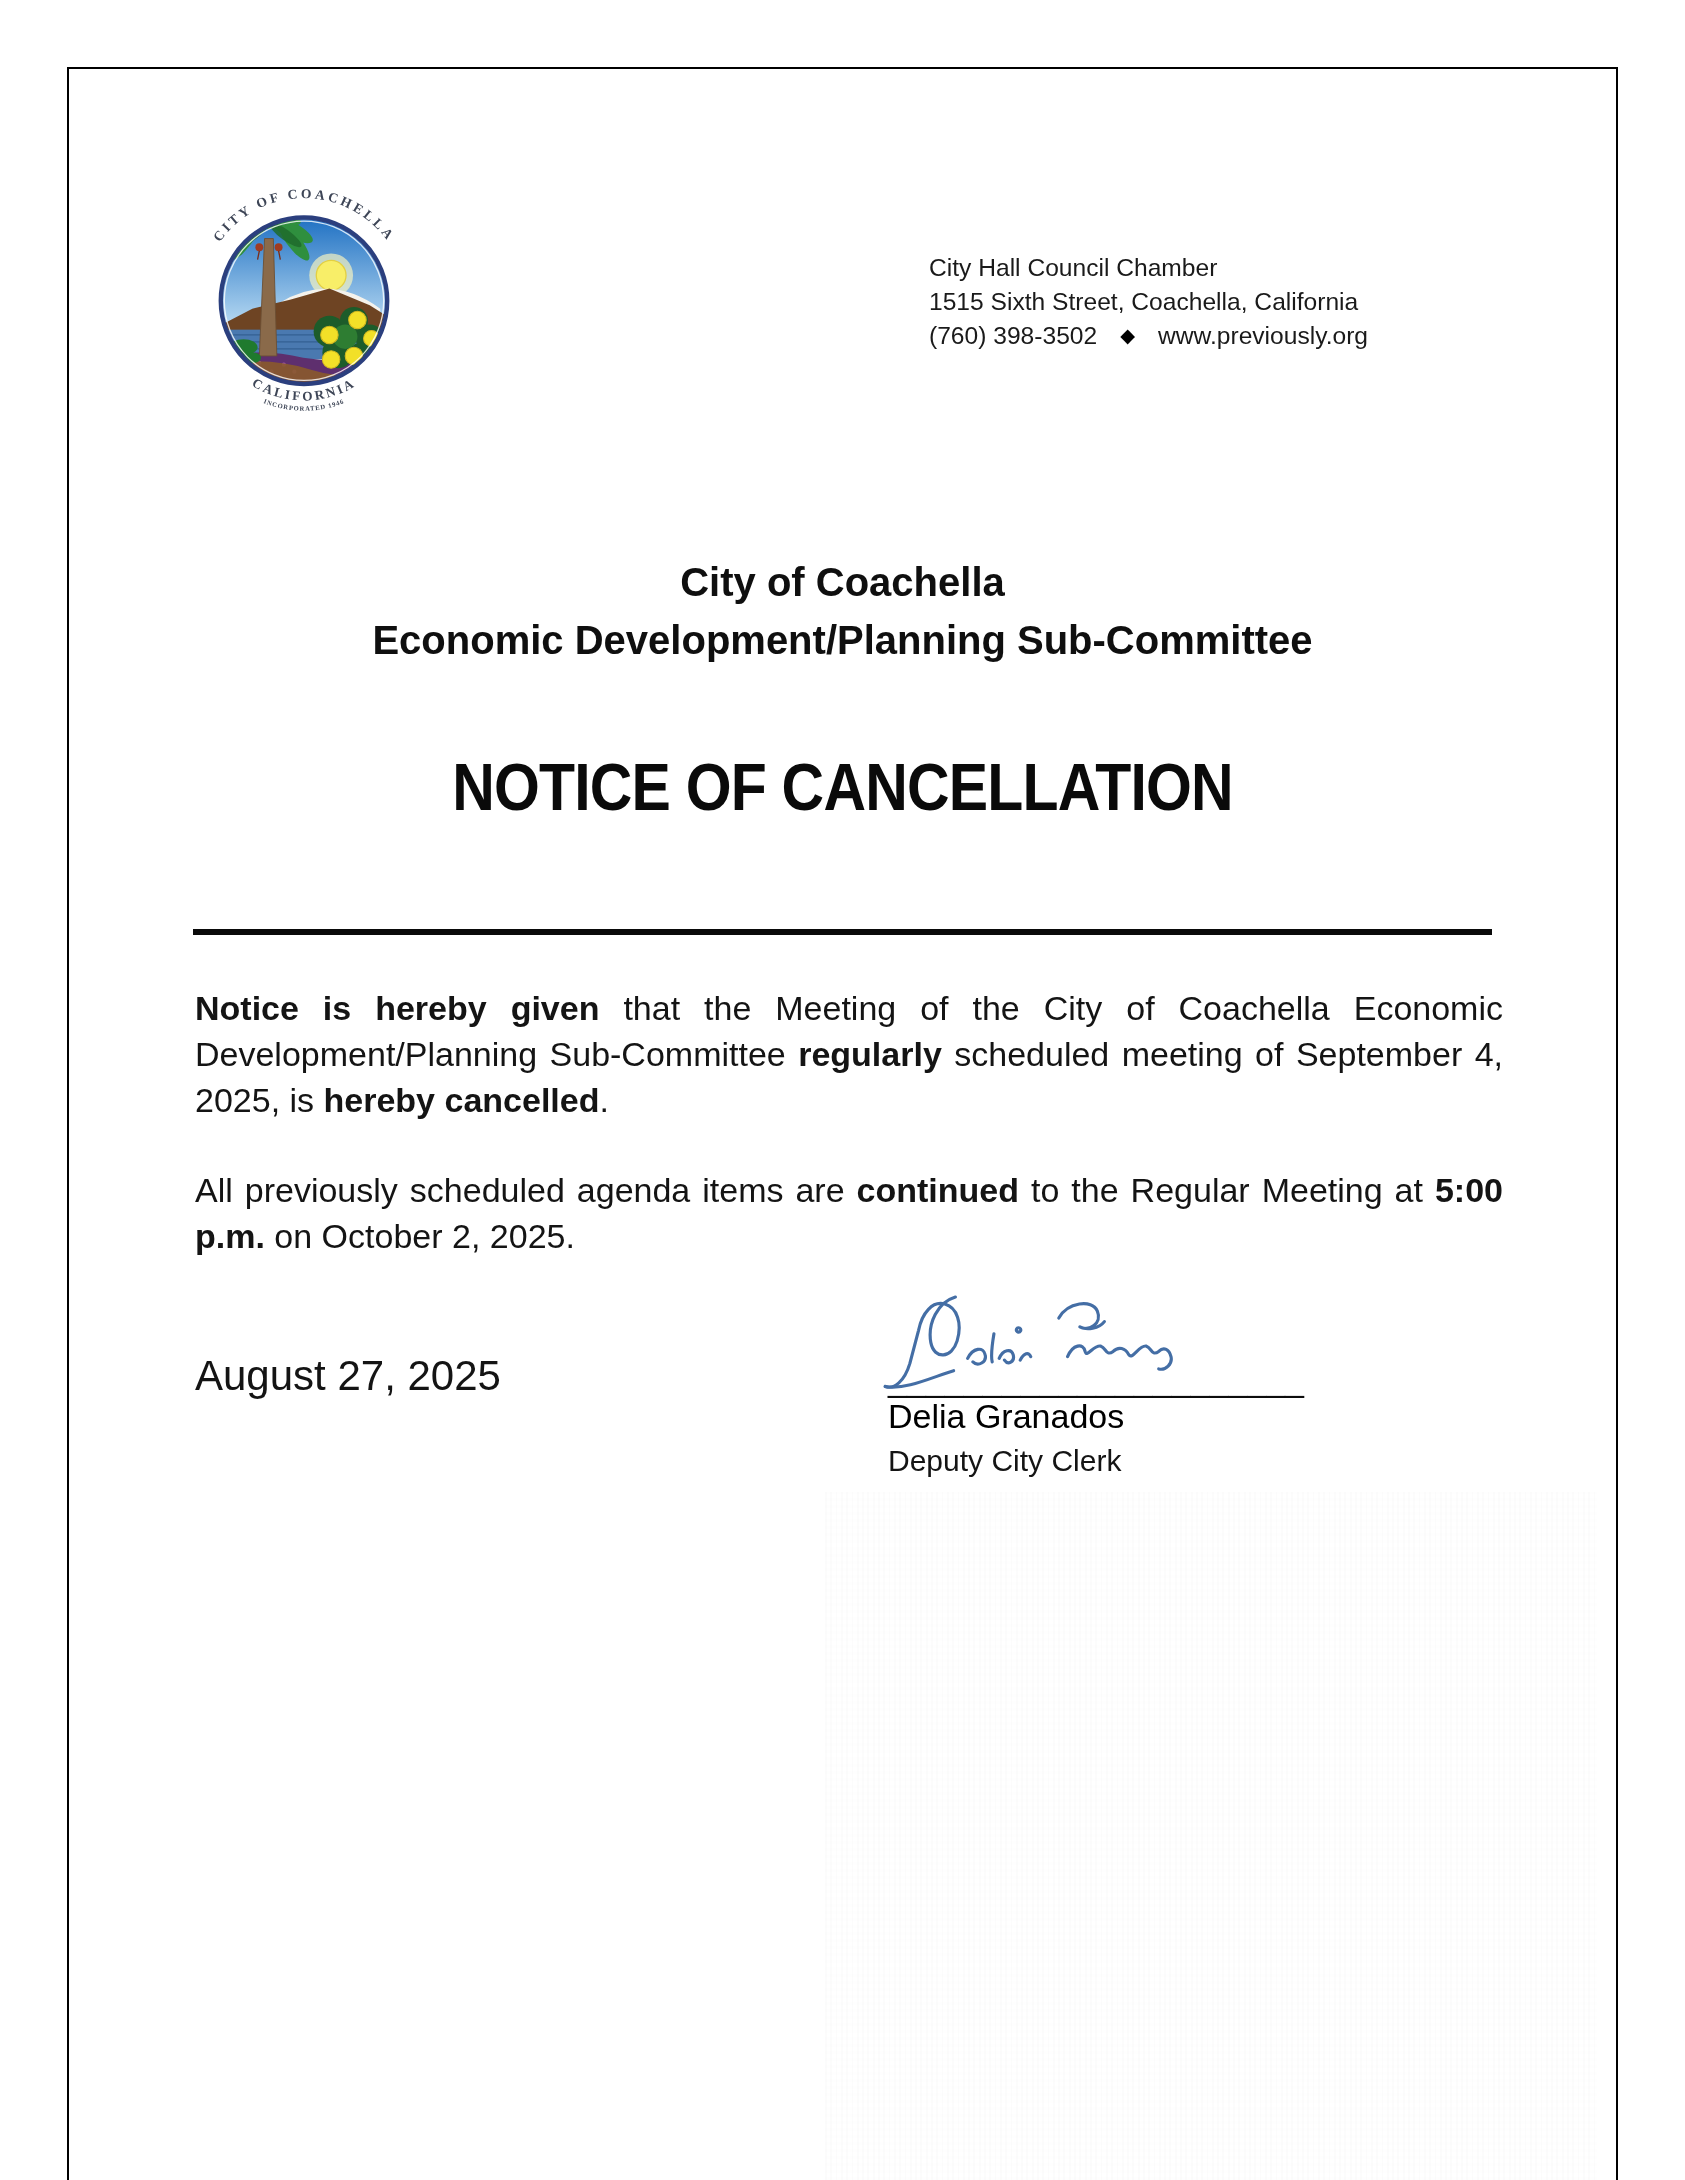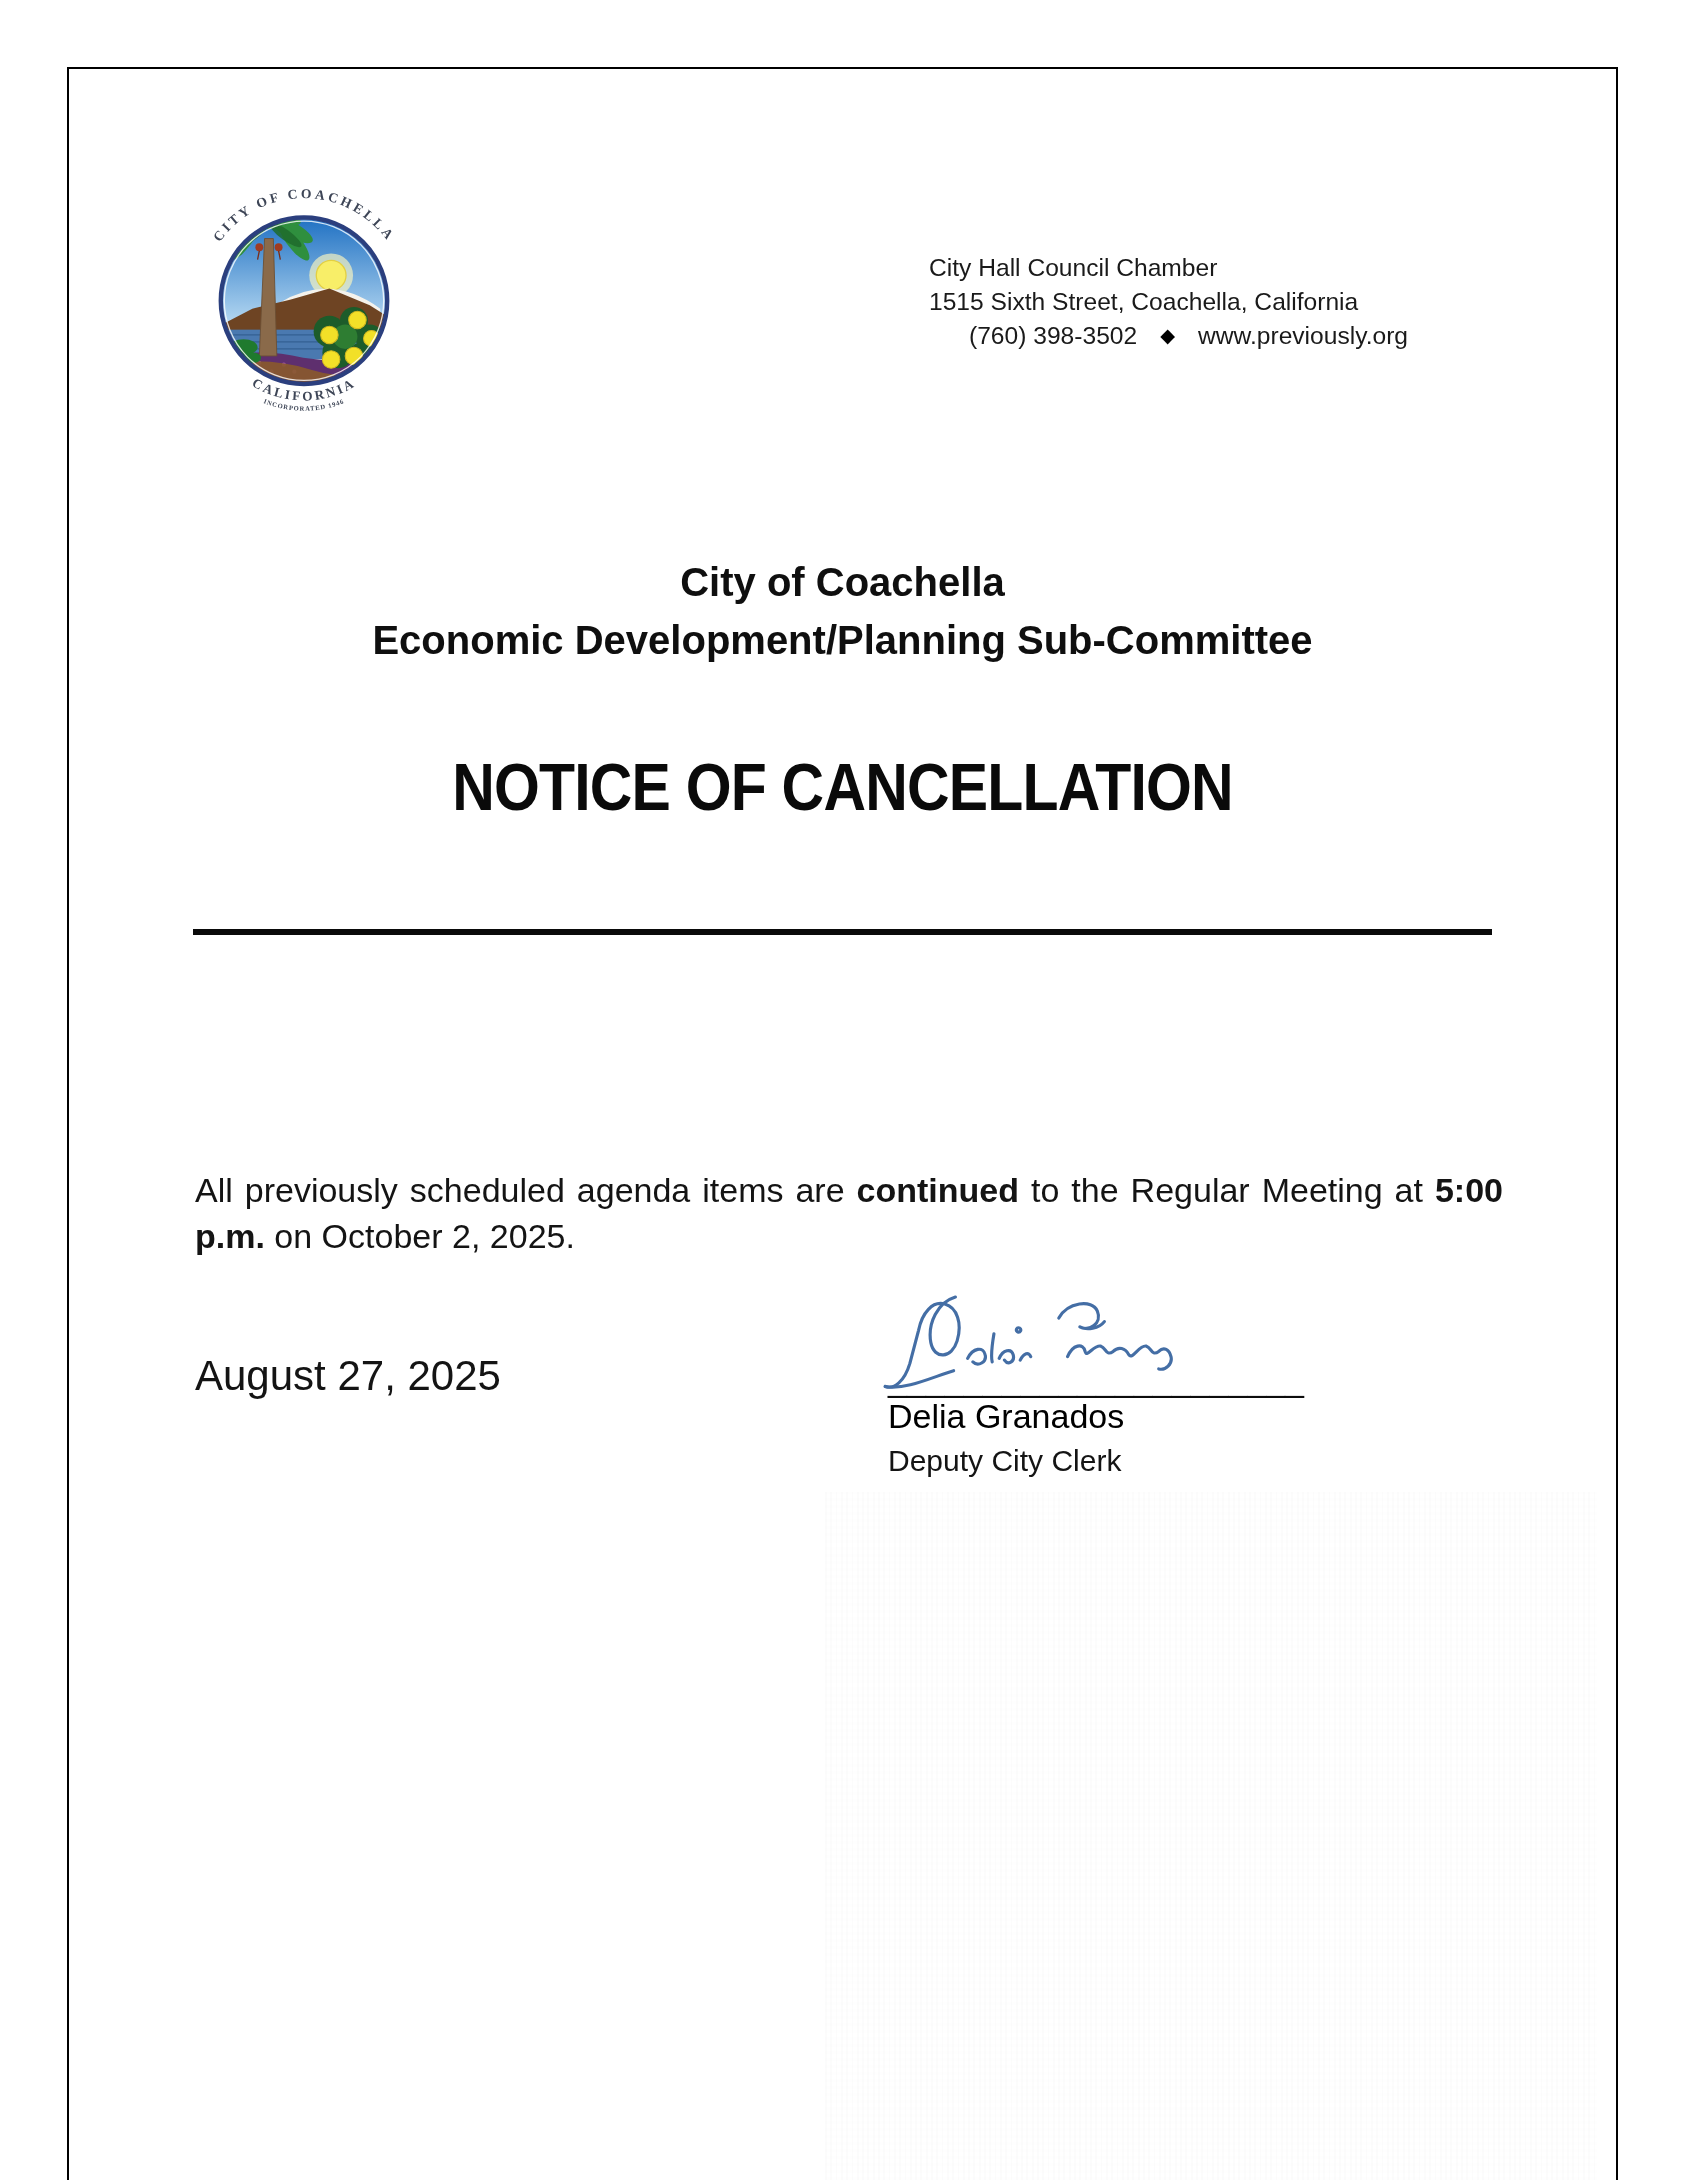--- a/index.html
+++ b/index.html
@@ -4,21 +4,21 @@
 <style>
   html,body{margin:0;padding:0;background:#ffffff;}
   body{width:1685px;height:2180px;position:relative;overflow:hidden;
        font-family:"Liberation Sans", sans-serif;color:#161616;}
   .page{position:absolute;inset:0;background:#ffffff;}
   .border-frame{position:absolute;left:67px;top:67px;width:1551px;height:2114px;
       box-sizing:border-box;border-top:2.6px solid #000;border-left:2.6px solid #000;
       border-right:2.6px solid #000;}
   .seal{position:absolute;left:198px;top:184px;width:219px;height:237px;}
   .address{position:absolute;left:929px;top:251px;font-size:24.6px;line-height:34px;color:#1a1a1a;}
-  .phone-line{display:flex;align-items:center;margin-left:40px;}
+  .phone-line{display:flex;align-items:center;}
   .diamond{font-size:19.3px;margin:0 23px;color:#000;line-height:34px;}
   .title-org,.title-committee{position:absolute;left:67px;width:1551px;text-align:center;
       font-weight:700;font-size:40px;color:#0f0f0f;}
   .title-org{top:560px;}
   .title-committee{top:618px;}
   .title-main{position:absolute;left:67px;width:1551px;text-align:center;top:748px;
       font-weight:700;font-size:67px;letter-spacing:-0.9px;color:#0a0a0a;
       transform:scaleX(0.88);transform-origin:center;}
   .rule{position:absolute;left:193px;top:929px;width:1299px;height:6.1px;background:#0a0a0a;}
   .para{position:absolute;left:195px;width:1308px;margin:0;font-size:34px;line-height:46px;
@@ -152,20 +152,21 @@
       <span>www.previously.org</span>
     </div>
   </div>
 
   <div class="title-org">City of Coachella</div>
   <div class="title-committee">Economic Development/Planning Sub-Committee</div>
   <div class="title-main">NOTICE OF CANCELLATION</div>
 
   <div class="rule"></div>
 
+  <p class="para p1"><b>Notice is hereby given</b><span> that the Meeting of the City of Coachella Economic Development/Planning Sub-Committee </span><b>regularly</b><span> scheduled meeting of September 4, 2025, is </span><b>hereby cancelled</b><span>.</span></p>
   <p class="para p2"><span>All previously scheduled agenda items are </span><b>continued</b><span> to the Regular Meeting at </span><b>5:00 p.m.</b><span> on October 2, 2025.</span></p>
 
   <div class="date">August 27, 2025</div>
 
   <svg class="sig-script" viewBox="0 0 340 130">
     <g fill="none" stroke-width="3.6" stroke-linecap="round" stroke-linejoin="round" opacity="0.92">
       <path d="M86,16 C66,22 54,46 58,68 C62,88 82,86 88,66 C94,46 88,28 74,24 C60,20 48,34 44,54 L34,92 C28,112 16,122 6,118" stroke="#35629e"></path>
       <path d="M6,118 C30,122 58,108 84,100" stroke="#35629e"></path>
       <path d="M100,86 C106,74 118,72 120,82 C122,90 112,96 106,90 M130,58 C128,70 126,82 128,90 M136,86 C140,76 150,74 152,82 C154,90 146,94 142,88 M158,56 a2.5,2.5 0 1 1 0.2,0 M160,88 C164,80 170,78 172,84" stroke="#35629e"></path>
       <path d="M204,40 C214,22 242,18 248,32 C254,46 238,56 228,50 C236,54 250,52 256,44" stroke="#35629e"></path>

